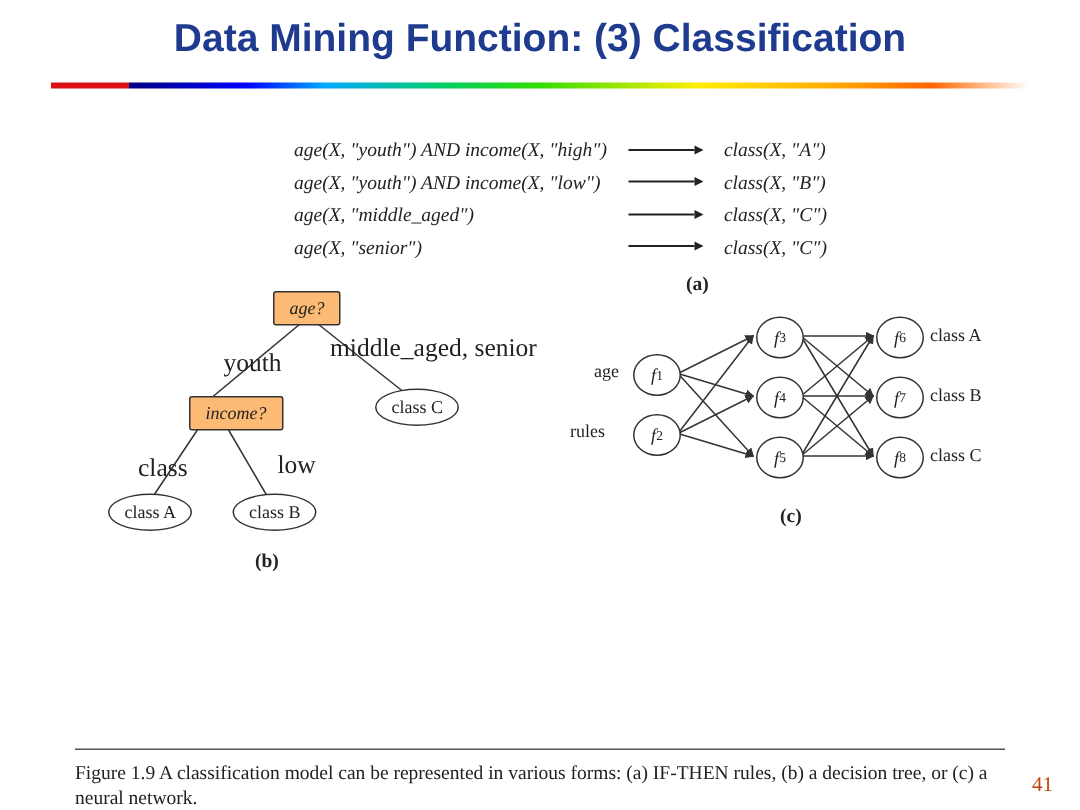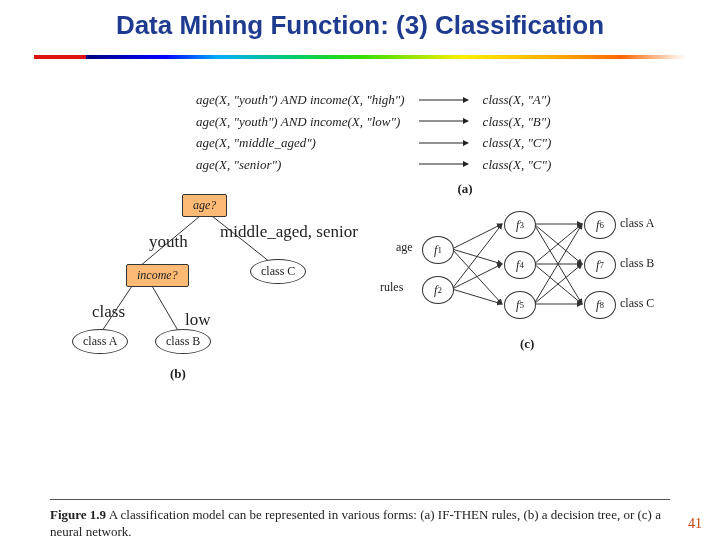--- a/index.html
+++ b/index.html
@@ -129,21 +129,21 @@
     border: none;
     border-top: 1px solid #555;
     margin: 300px 0 0 0;
   }
   .caption {
     font-size: 13px;
     color: #222;
     margin-top: 6px;
     line-height: 1.35;
   }
-  .caption b { font-weight: bold; }
+  .caption b { font-weight: normal; }
   svg.lines { position: absolute; left:0; top:0; pointer-events:none; }
 </style>
 </head>
 <body>
 
 <div class="title">Data Mining Function: (3) Classification</div>
 <div class="rainbow"></div>
 
 <div class="figure-area">
 
@@ -201,21 +201,21 @@
       <line x1="142" y1="22" x2="205" y2="72" stroke="#333"></line>
       <line x1="62" y1="92" x2="30" y2="140" stroke="#333"></line>
       <line x1="82" y1="92" x2="110" y2="140" stroke="#333"></line>
     </svg>
     <div class="node-rect" style="left:112px; top:0;">age?</div>
     <div class="edge-label" style="left:60px; top:38px;margin-left:19px;">youth</div>
     <div class="edge-label" style="left:150px; top:28px;">middle_aged, senior</div>
     <div class="node-rect" style="left:56px; top:70px;">income?</div>
     <div class="node-oval" style="left:180px; top:65px;">class C</div>
     <div class="edge-label" style="left:22px; top:108px;">class</div>
-    <div class="edge-label" style="left:95px; top:116px;padding-left:20px;">low</div>
+    <div class="edge-label" style="left:95px; top:106px;padding-left:20px;">low</div>
     <div class="node-oval" style="left:2px; top:135px;">class A</div>
     <div class="node-oval" style="left:85px; top:135px;">class B</div>
     <div class="part-label" style="position:absolute; left:100px; top:168px;">(b)</div>
   </div>
 
   <div class="nn-wrap">
     <svg class="lines" width="280" height="160">
       <defs>
           <marker id="ah" markerWidth="6" markerHeight="6" refX="5" refY="3" orient="auto">
             <path d="M0,0 L6,3 L0,6 Z" fill="#333"></path>

